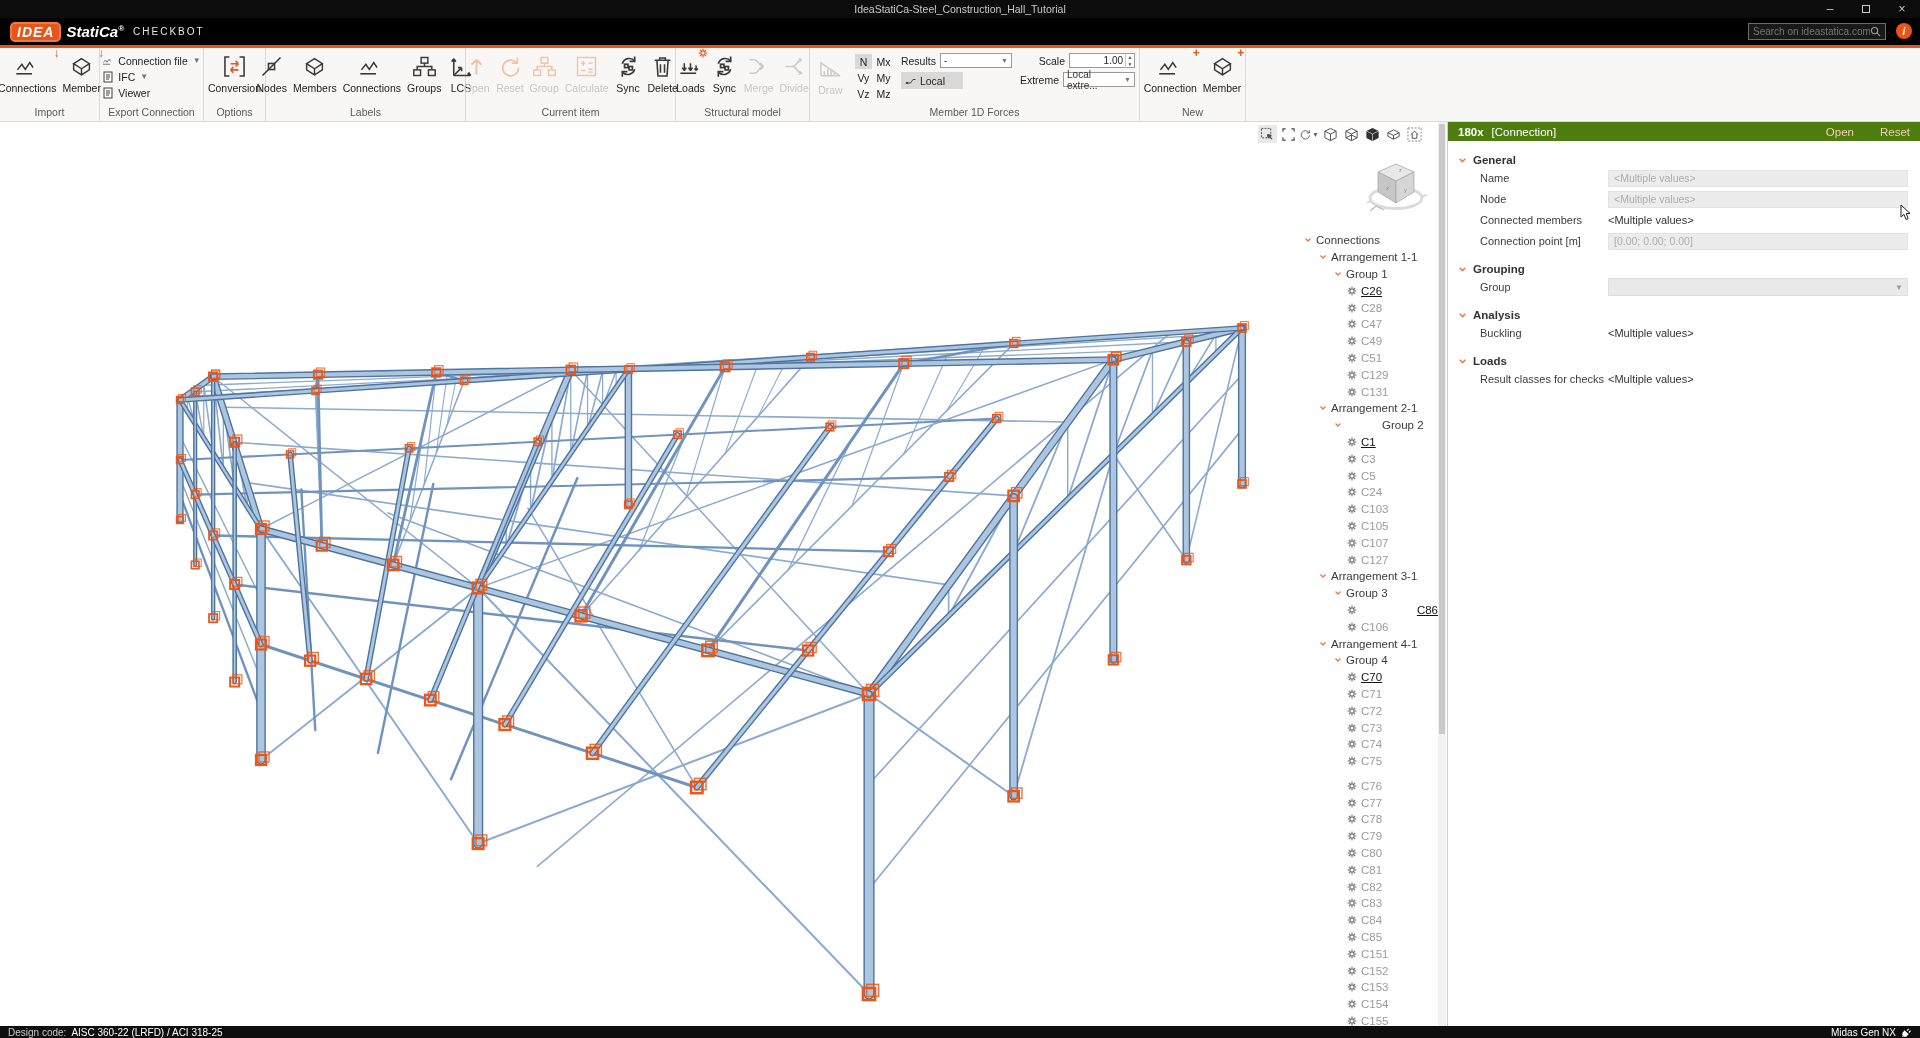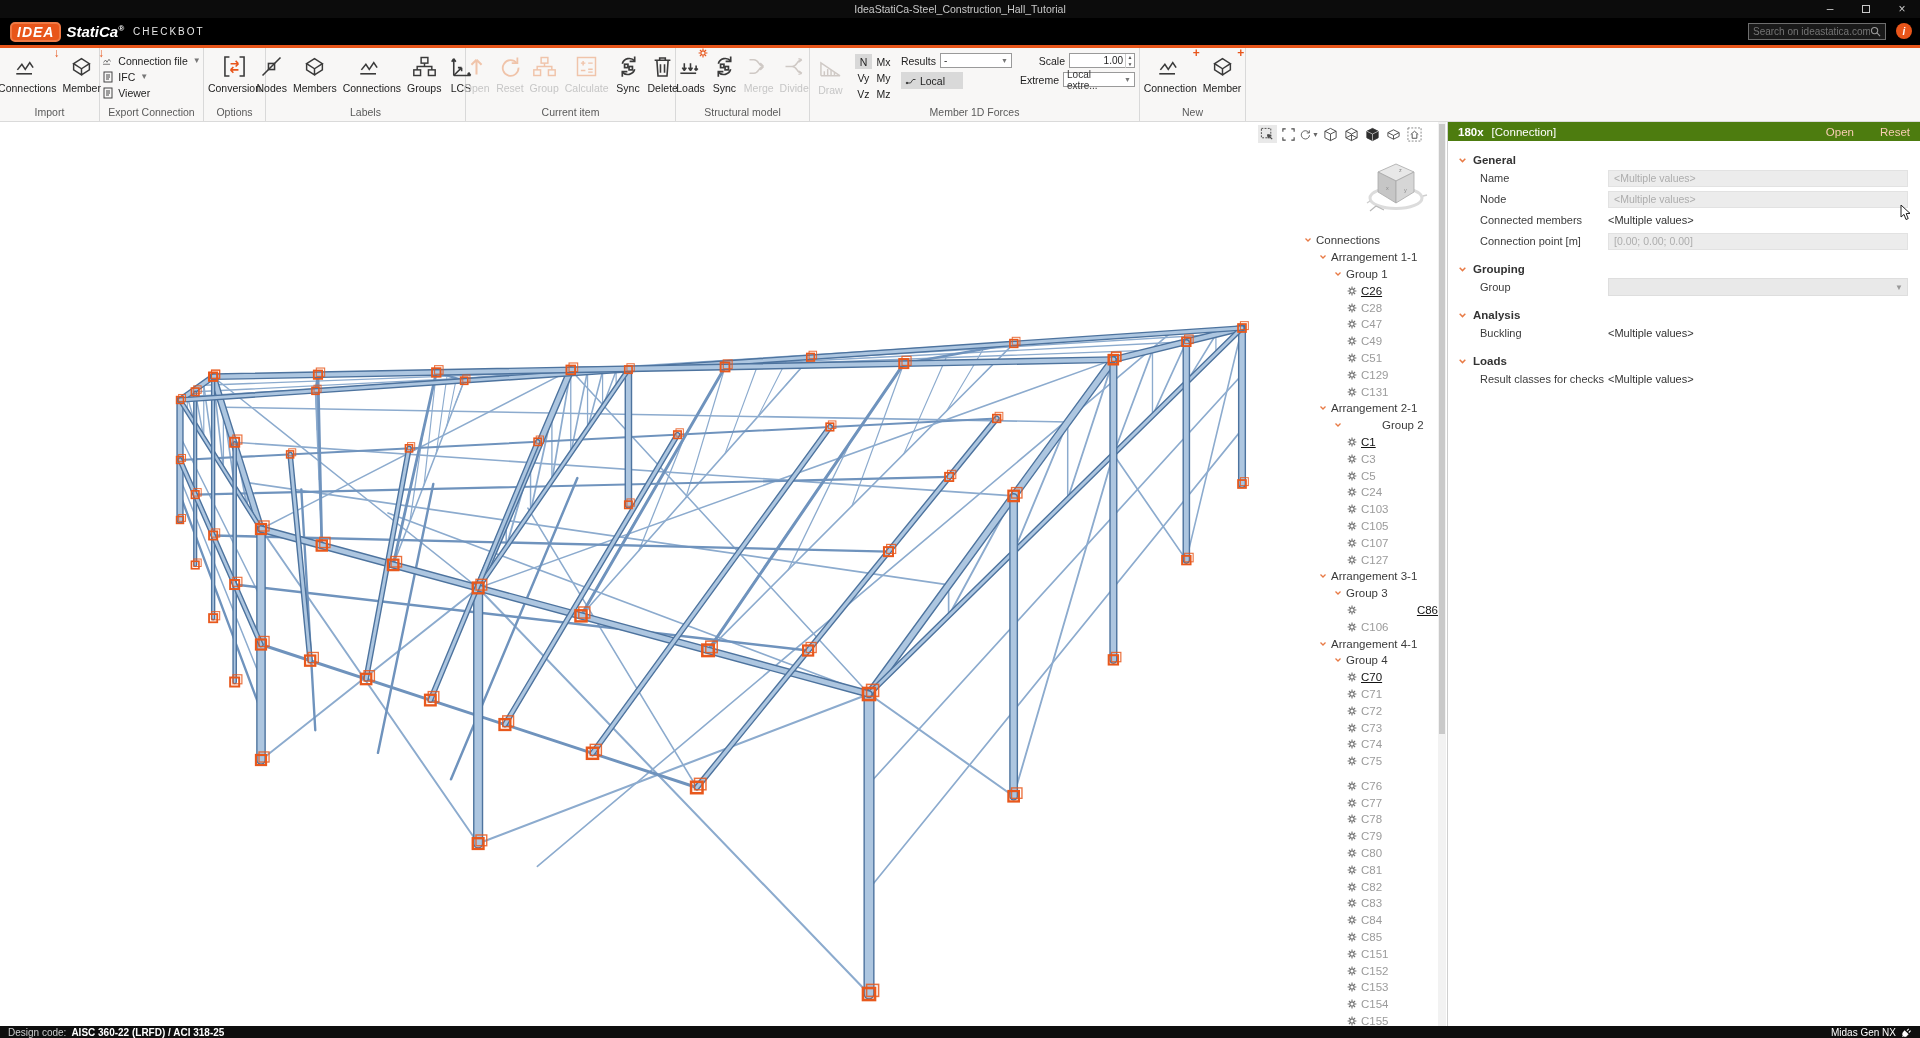--- a/index.html
+++ b/index.html
@@ -90,21 +90,21 @@
 .prow{display:flex;align-items:center;margin:3px 0 3px 32px;height:18px}
 .plabel{width:128px;font-size:11px;color:#3c3c3c;flex:none}
 .pvalue-wrap{flex:1;margin-right:12px}
 .pinput{width:100%;height:17px;background:#ececec;border:1px solid #e2e2e2;color:#adadad;font-size:10.5px;padding:0 5px;outline:0}
 .ptext{font-size:11px;color:#333}
 .pselect{width:100%;height:18px;background:#e9e9e9;border:1px solid #dedede;display:flex;align-items:center;justify-content:flex-end;padding:0 4px;color:#999;font-size:8px}
 .cursor-arrow{position:absolute;z-index:9}
 
 
 .statusbar{position:absolute;left:0;right:0;bottom:0;height:12px;background:#0e0e0e;color:#ccc;display:flex;align-items:center;font-size:10px;padding:0 8px}
-.statusbar .sb-strong{color:#fff;font-weight:bold;margin-left:5px}
+.statusbar .sb-strong{color:#fff;font-weight:normal;margin-left:5px}
 .sb-right{margin-left:auto;display:flex;align-items:center;gap:5px;color:#fff}
 .sb-right svg{width:11px;height:11px;color:#fff}
 </style>
 </head>
 <body>
 
 <svg width="0" height="0" style="position:absolute">
 <defs>
 <symbol id="sym-weld" viewBox="0 0 24 24">
         <g fill="none" stroke="currentColor" stroke-width="1.4">

